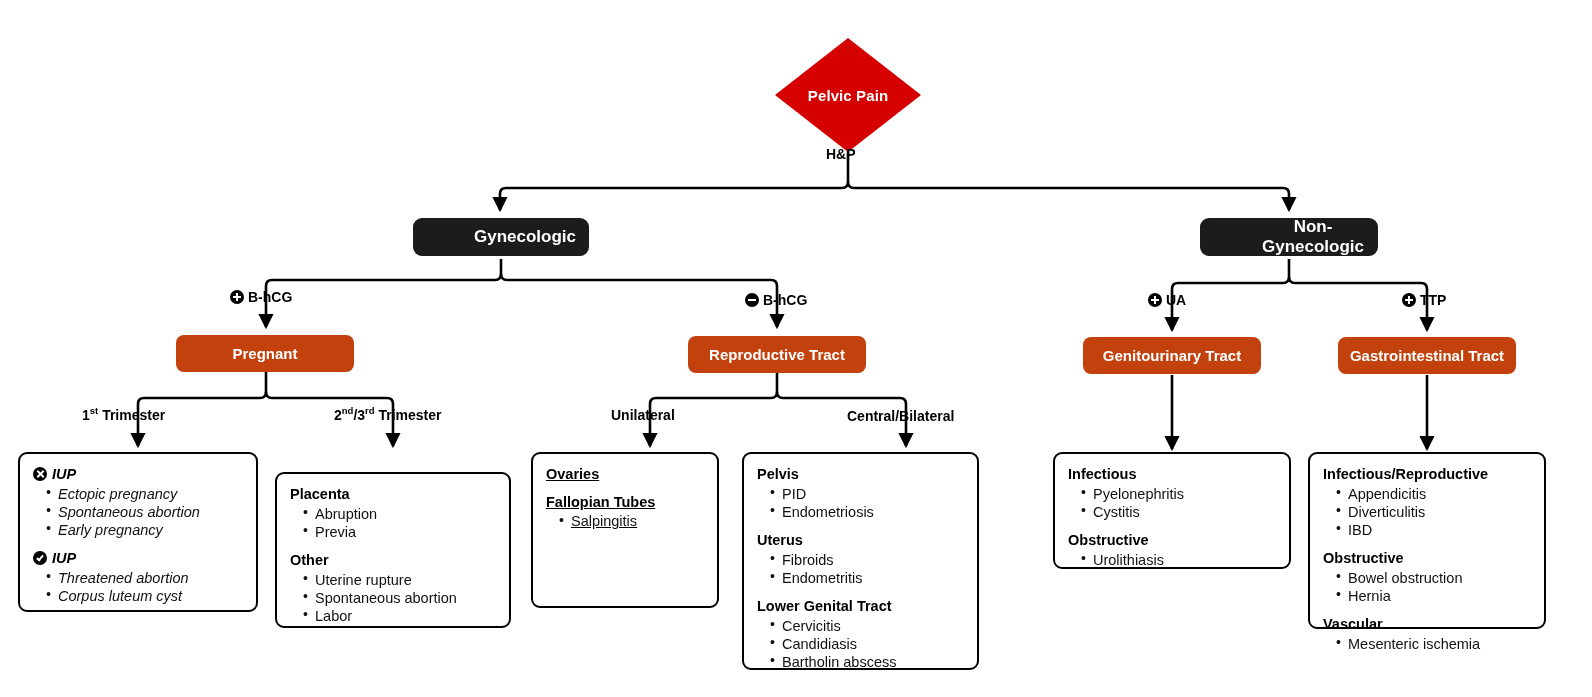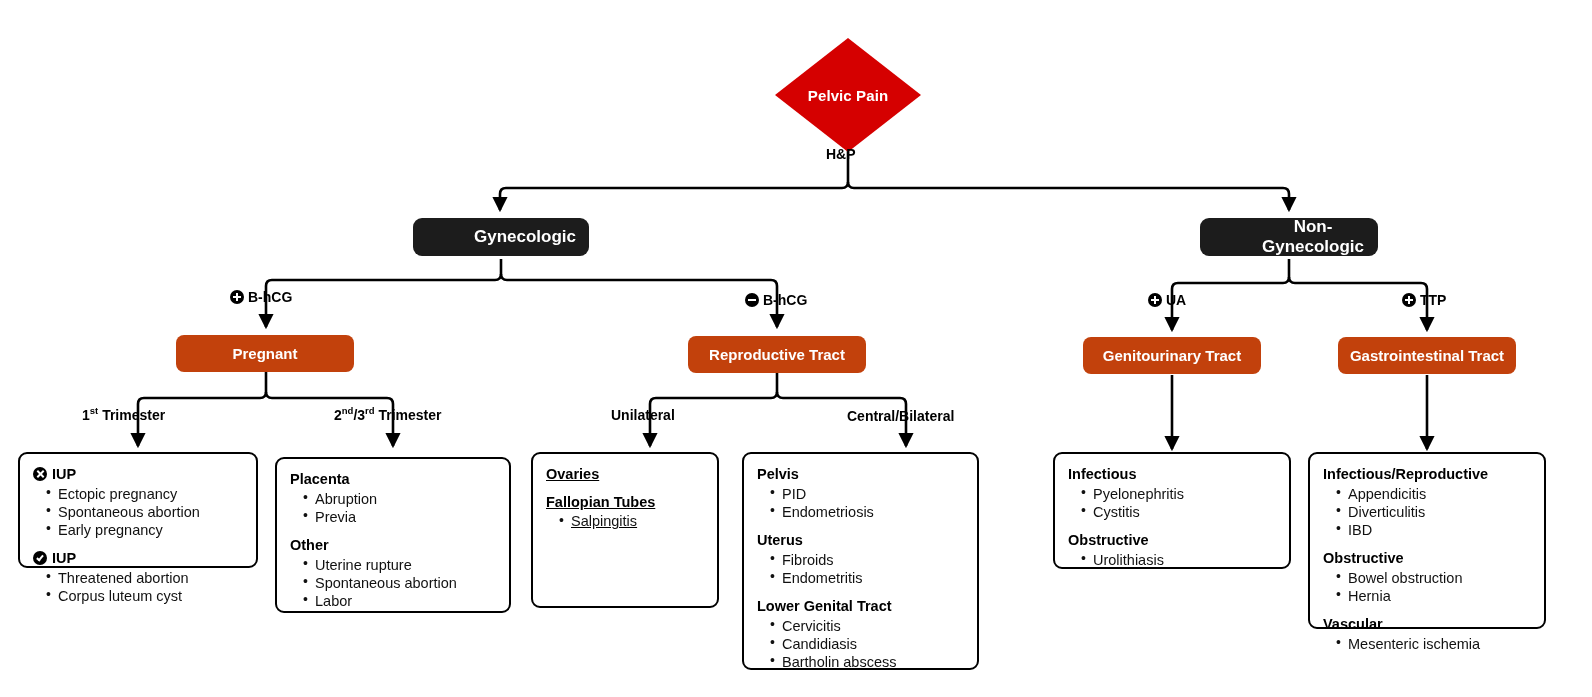--- a/index.html
+++ b/index.html
@@ -289,21 +289,21 @@
   </div>
 
   <div class="edge-label" style="left:611px; top:408px;">
     <span>Unilateral</span>
   </div>
 
   <div class="edge-label" style="left:847px; top:409px;">
     <span>Central/Bilateral</span>
   </div>
 
-  <div class="leaf-card" style="left:18px; top:452px; width:240px; height:116px;">
+  <div class="leaf-card" style="left:18px; top:452px; width:240px; height:160px;font-style:italic;">
     <div class="leaf-group">
       <div class="leaf-heading">
         <span class="glyph cross"></span>
         <span>IUP</span>
       </div>
       <ul class="leaf-items">
         <li>Ectopic pregnancy</li>
         <li>Spontaneous abortion</li>
         <li>Early pregnancy</li>
       </ul>
@@ -313,21 +313,21 @@
         <span class="glyph check"></span>
         <span>IUP</span>
       </div>
       <ul class="leaf-items">
         <li>Threatened abortion</li>
         <li>Corpus luteum cyst</li>
       </ul>
     </div>
   </div>
 
-  <div class="leaf-card" style="left:275px; top:457px; width:236px; height:156px;">
+  <div class="leaf-card" style="left:275px; top:472px; width:236px; height:156px;">
     <div class="leaf-group">
       <div class="leaf-heading">
         <span>Placenta</span>
       </div>
       <ul class="leaf-items">
         <li>Abruption</li>
         <li>Previa</li>
       </ul>
     </div>
     <div class="leaf-group">

